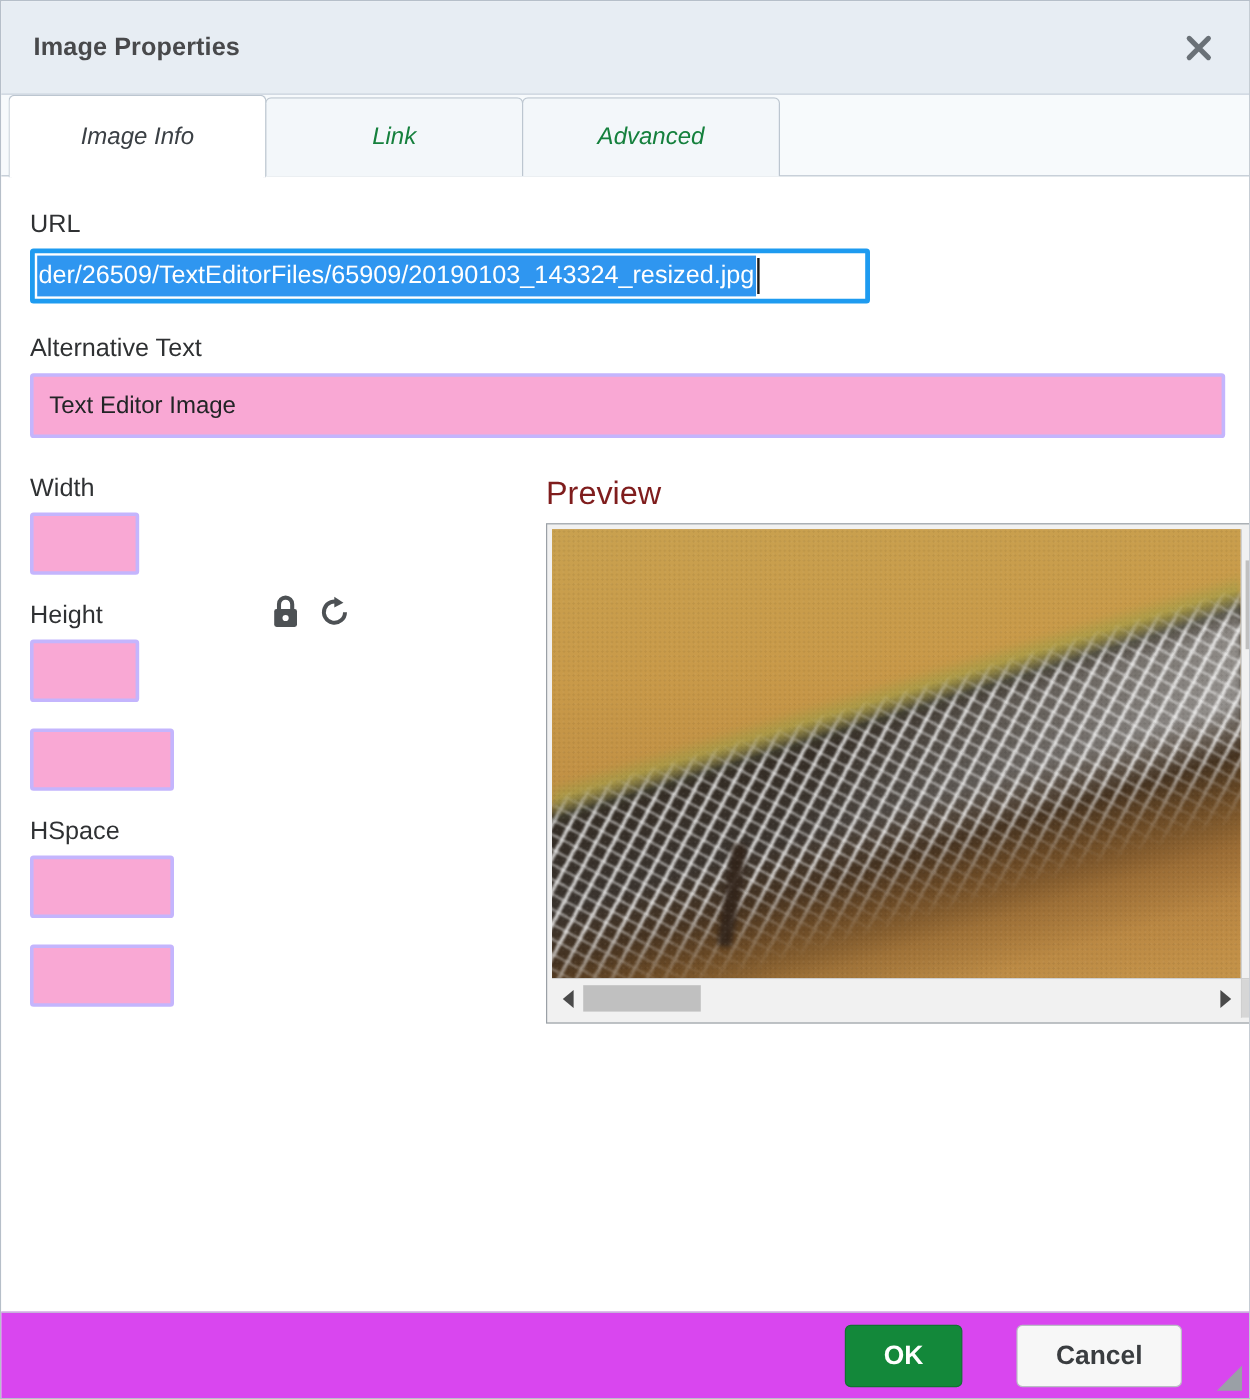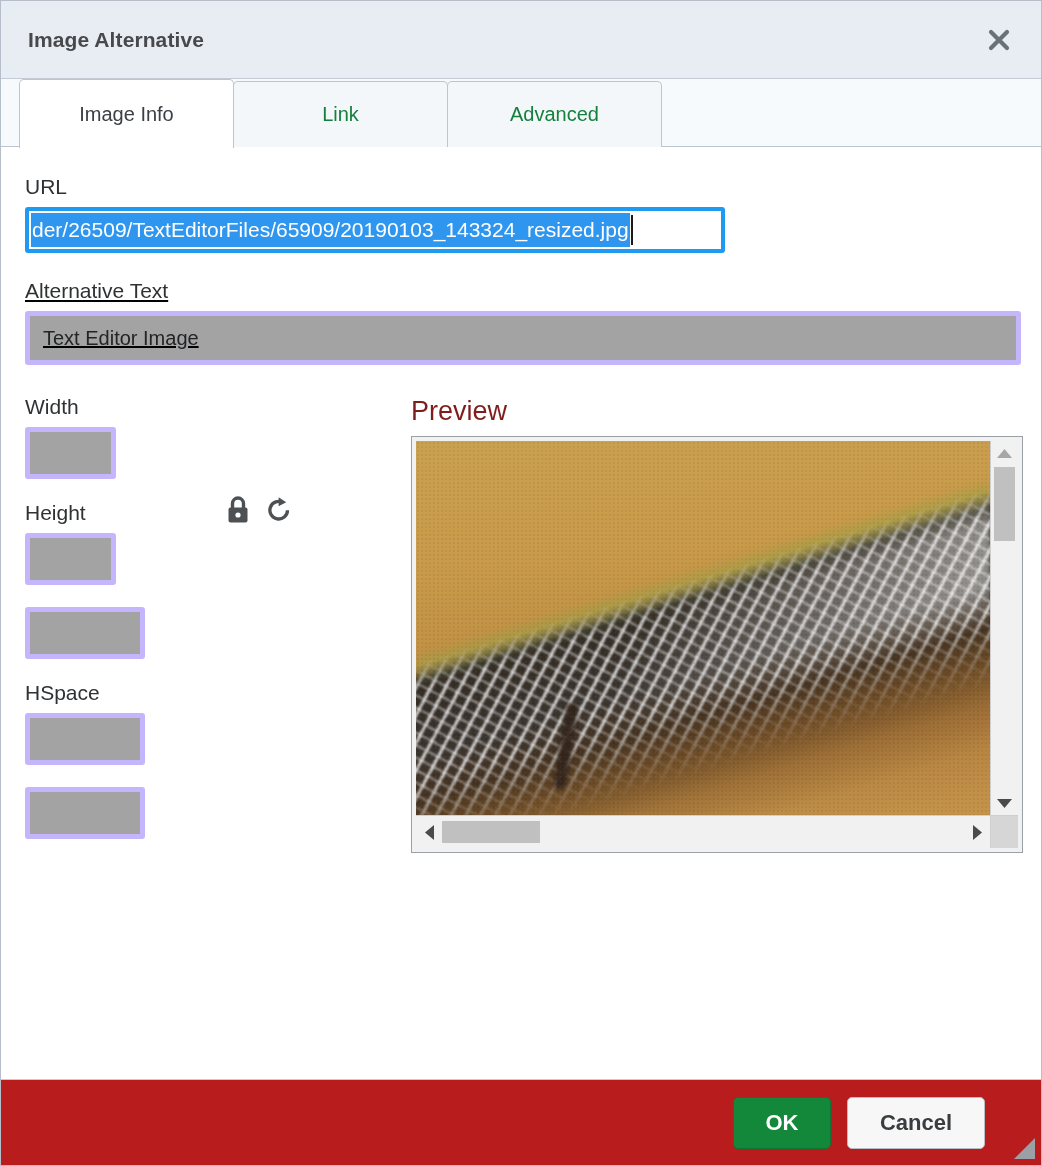--- a/index.html
+++ b/index.html
@@ -58,21 +58,22 @@
 
   
   .tab-strip {
     flex: 0 0 auto;
     height: 68px;
     box-sizing: border-box;
     background: #f7fafc;
     position: relative;
     display: flex;
     align-items: flex-end;
-    padding-left: 18px;
+    padding-left: 6px;
+    font-style: italic;
   }
   .tab-strip::after {
     content: "";
     position: absolute;
     left: 0; right: 0; bottom: 0;
     height: 1px;
     background: #bcc6d0;
   }
   .tab {
     position: relative;
@@ -113,23 +114,23 @@
     font-size: 21px;
     color: #2f3133;
     margin-bottom: 9px;
     line-height: 1.1;
   }
 
   .text-input {
     box-sizing: border-box;
     width: 100%;
     height: 52px;
-    border: 5px solid #c4b5fd;
+    border: 3px solid #c4b5fd;
     border-radius: 3px;
-    background: #a3a3a3;
+    background: #f9a8d4;
     font-family: "Liberation Sans", sans-serif;
     font-size: 20px;
     color: #222426;
     padding: 0 13px;
     outline: none;
     display: flex;
     align-items: center;
   }
 
   
@@ -156,27 +157,28 @@
     padding: 0 1px;
     margin-left: 0;
   }
   .url-caret {
     width: 2px;
     height: 30px;
     background: #1b1b1b;
     margin-left: 1px;
   }
 
-  .alt-wrap { margin-bottom: 30px; text-decoration: underline; }
+  .alt-wrap { margin-bottom: 30px; }
   .alt-input { width: 996px; height: 54px; }
 
   
   .cols {
     display: flex;
     align-items: flex-start;
+    gap: 44px;
   }
   .col-left {
     width: 386px;
     flex: 0 0 auto;
     position: relative;
   }
   .col-right {
     flex: 1 1 auto;
     padding-top: 1px;
   }
@@ -413,29 +415,30 @@
   .sb-corner {
     flex: 0 0 auto;
     width: 27px;
     background: #d6d6d6;
     border-left: 1px solid #cfcfcf;
   }
 
   
   .dlg-footer {
     flex: 0 0 auto;
-    height: 86px;
-    box-sizing: border-box;
-    background: #b91c1c;
+    height: 72px;
+    box-sizing: border-box;
+    background: #d946ef;
     border-top: 1px solid #c3ccd6;
     display: flex;
     align-items: center;
     justify-content: flex-end;
     padding: 0 20px 0 0;
     position: relative;
+    gap: 29px;
   }
   .btn {
     font-family: "Liberation Sans", sans-serif;
     font-size: 22px;
     font-weight: bold;
     border-radius: 5px;
     cursor: pointer;
     box-sizing: border-box;
     display: flex;
     align-items: center;
@@ -466,21 +469,21 @@
     border-bottom: 21px solid #9aa0a6;
     cursor: nwse-resize;
   }
 </style>
 </head>
 <body>
 
 <div class="dialog">
 
   <div class="dlg-header">
-    <div class="dlg-title">Image Alternative</div>
+    <div class="dlg-title">Image Properties</div>
     <button class="close-btn" aria-label="Close">
       <svg width="26" height="26" viewBox="0 0 26 26">
         <path d="M5 5 L21 21 M21 5 L5 21" stroke="#6a7177" stroke-width="4.2" stroke-linecap="round"></path>
       </svg>
     </button>
   </div>
 
   <div class="tab-strip">
     <div class="tab active">
       <span>Image Info</span>

